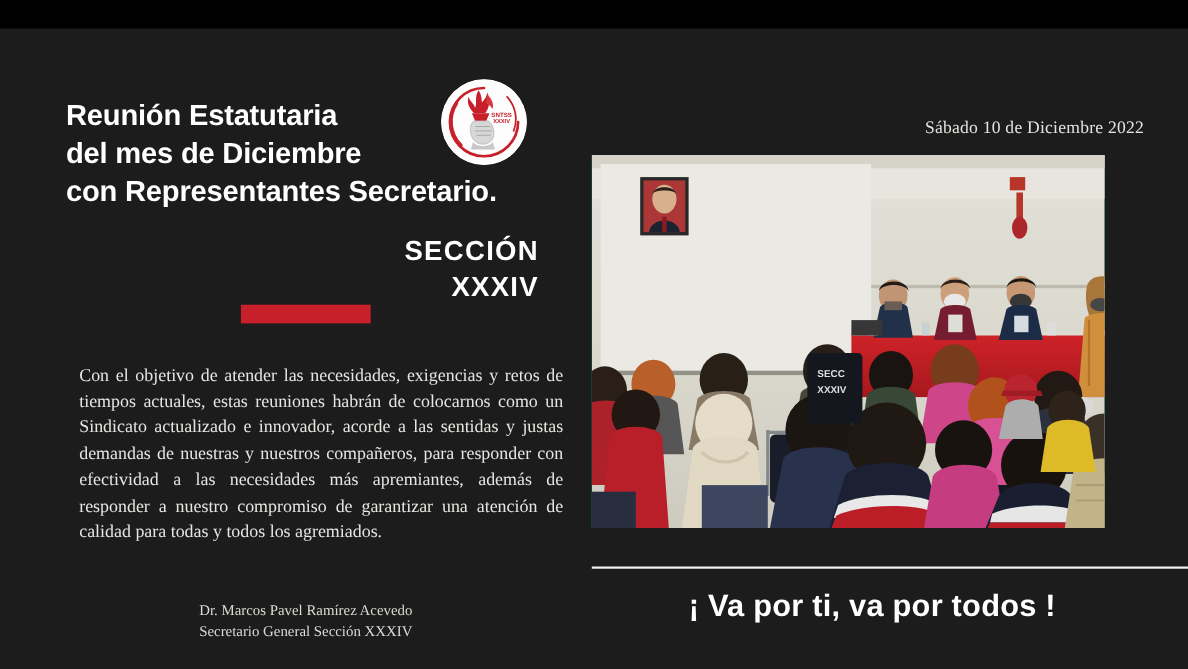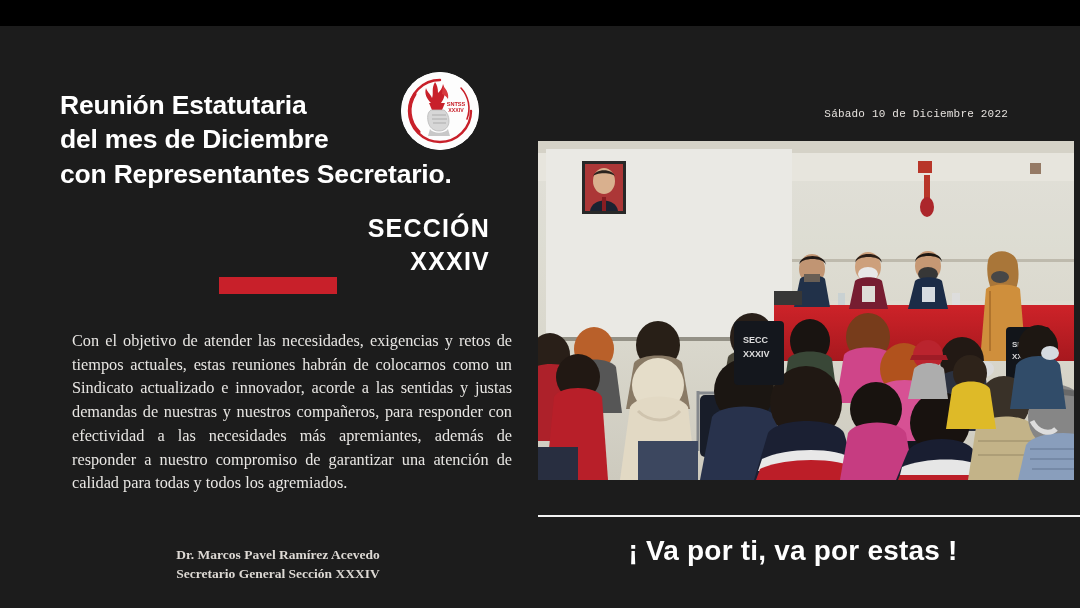--- a/index.html
+++ b/index.html
@@ -73,37 +73,37 @@
   .signature {
     position:absolute;
     left:58px; top:520px;
     width:440px;
     text-align:center;
     font-family:"Liberation Serif", serif;
     font-size:13.5px;
     line-height:1.38;
     color:#ddd9d4;
   }
-  .signature span { display:block;font-weight:bold; }
+  .signature span { display:block; }
 
   
   .date-line {
     position:absolute;
-    right:72px; top:82px;
-    font-family:Liberation Mono, monospace;
-    font-size:11px;
+    right:40px; top:82px;
+    font-family:Liberation Serif, serif;
+    font-size:16px;
     color:#e6e2de;
     letter-spacing:0.2px;
     white-space:nowrap;
   }
 
   .photo {
     position:absolute;
     left:538px; top:115px;
-    width:536px; height:339px;
+    width:466px; height:339px;
     overflow:hidden;
     background:#22c55e;
   }
   .photo svg { display:block; width:542px; height:339px; }
 
   .divider {
     position:absolute;
     left:538px; top:489px;
     width:542px; height:2px;
     background:#f2f2f2;
@@ -374,15 +374,15 @@
         <rect x="100" y="300" width="60" height="39" fill="#3f4a63"></rect>
         <rect x="0" y="306" width="40" height="33" fill="#2a3043"></rect>
 
         <rect x="0" y="0" width="542" height="339" fill="#000" opacity="0.04"></rect>
       </g>
     </svg>
   </div>
 
   <div class="divider"></div>
 
-  <div class="slogan">¡ Va por ti, va por estas !</div>
+  <div class="slogan">¡ Va por ti, va por todos !</div>
 
 </div>
 
 </body></html>

